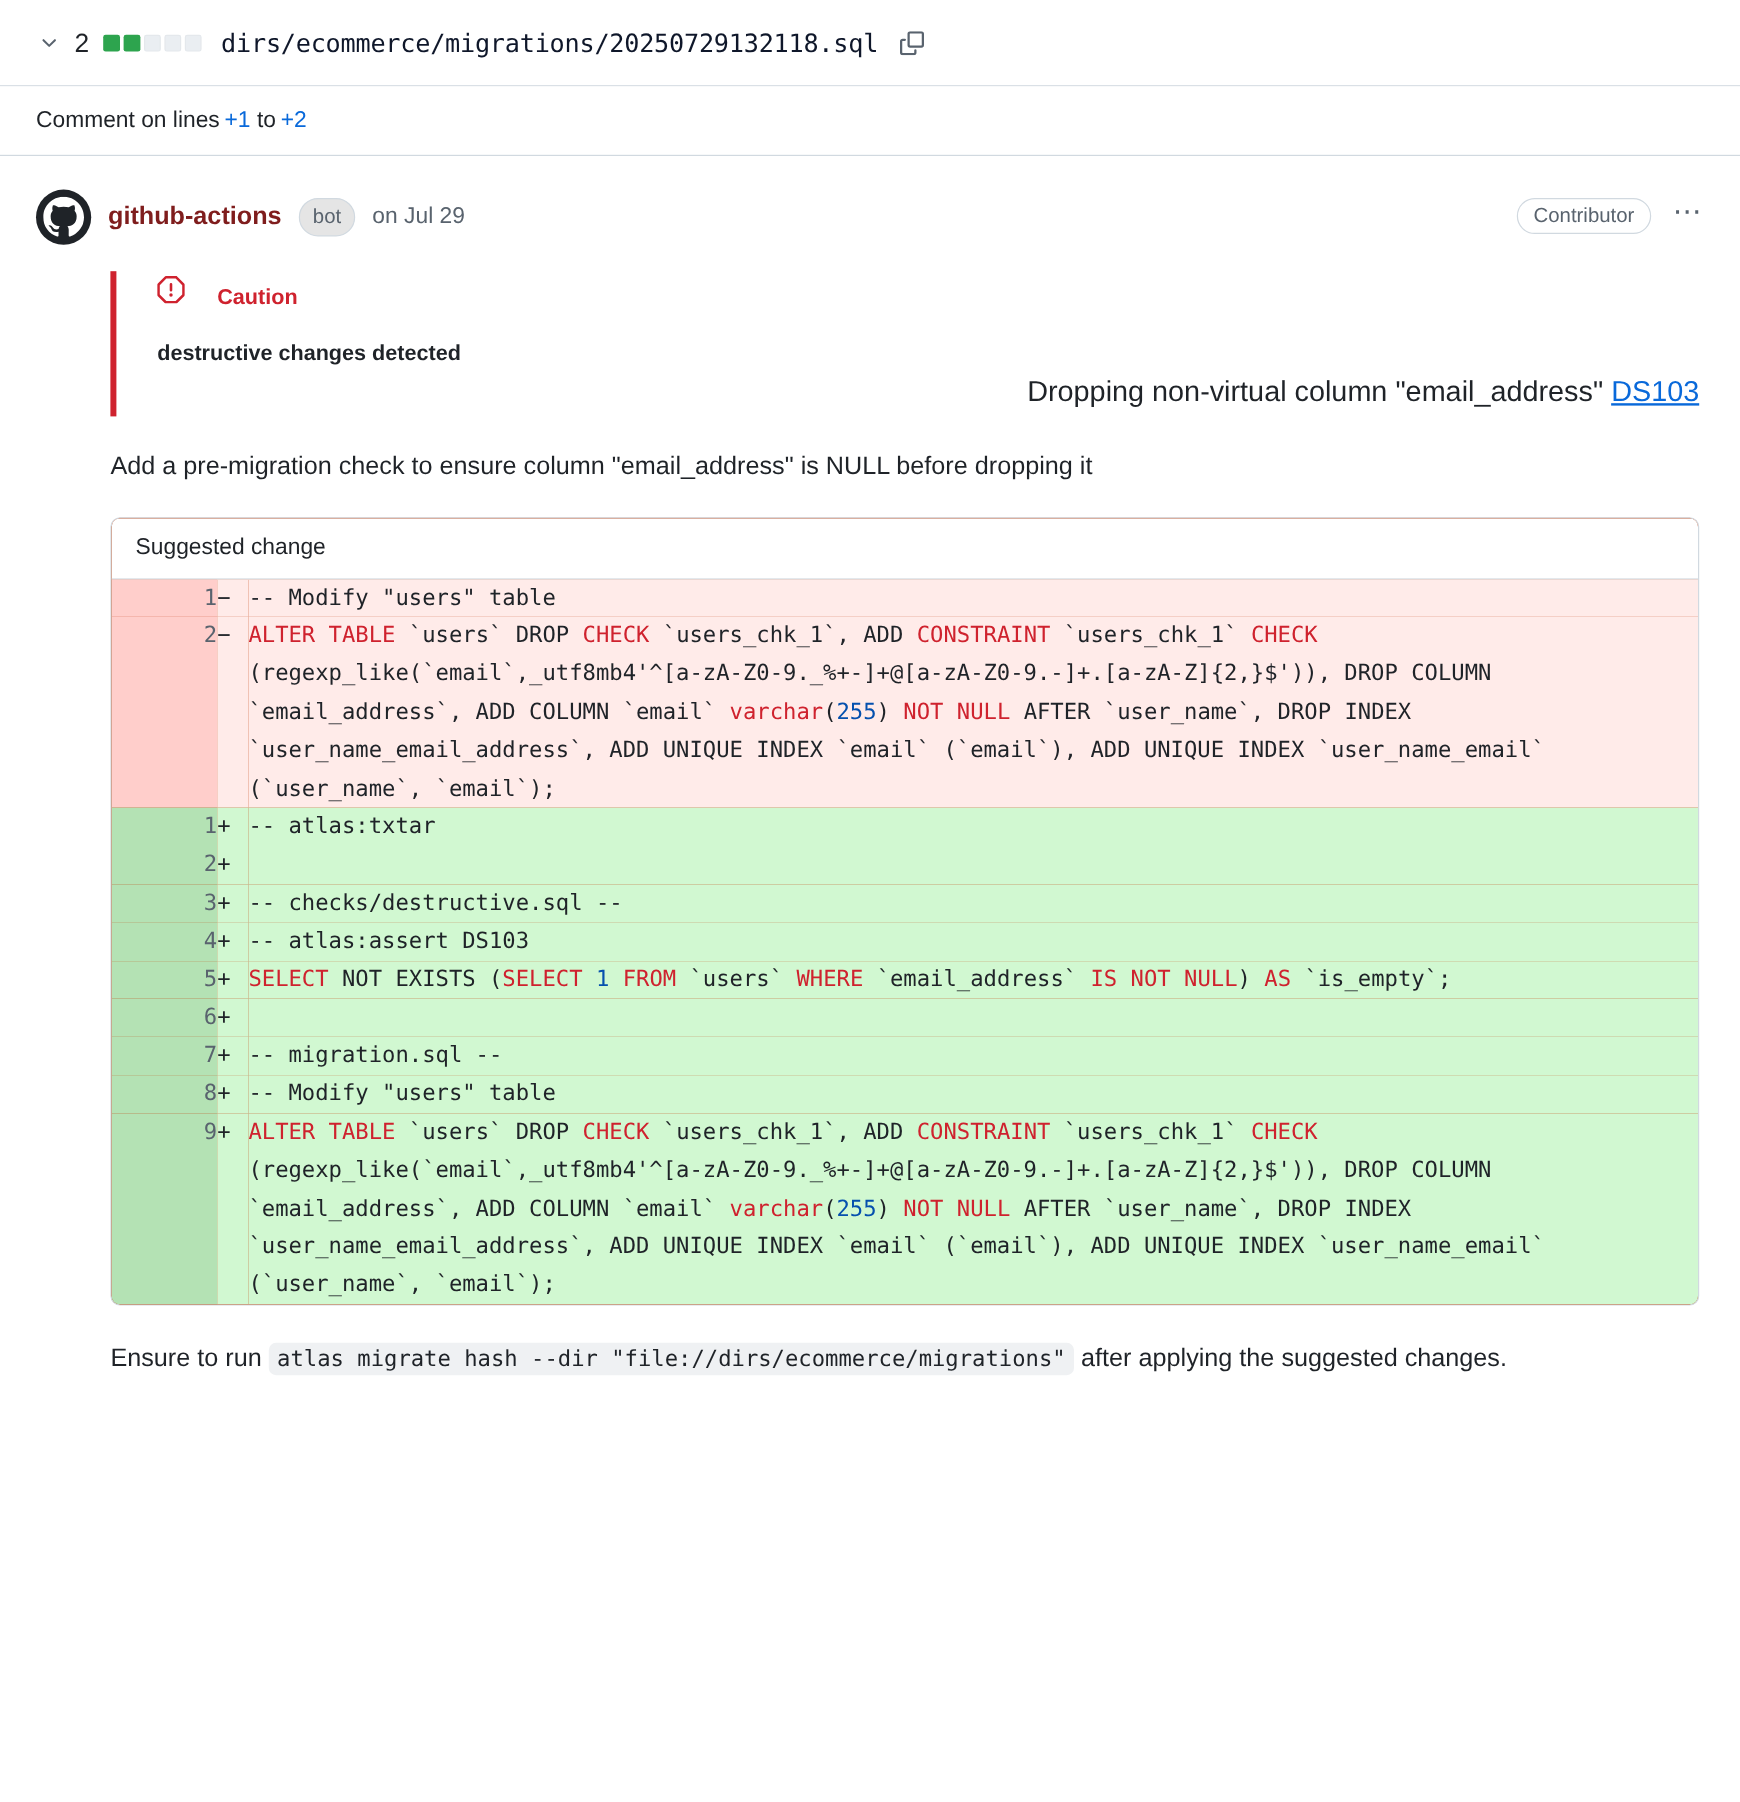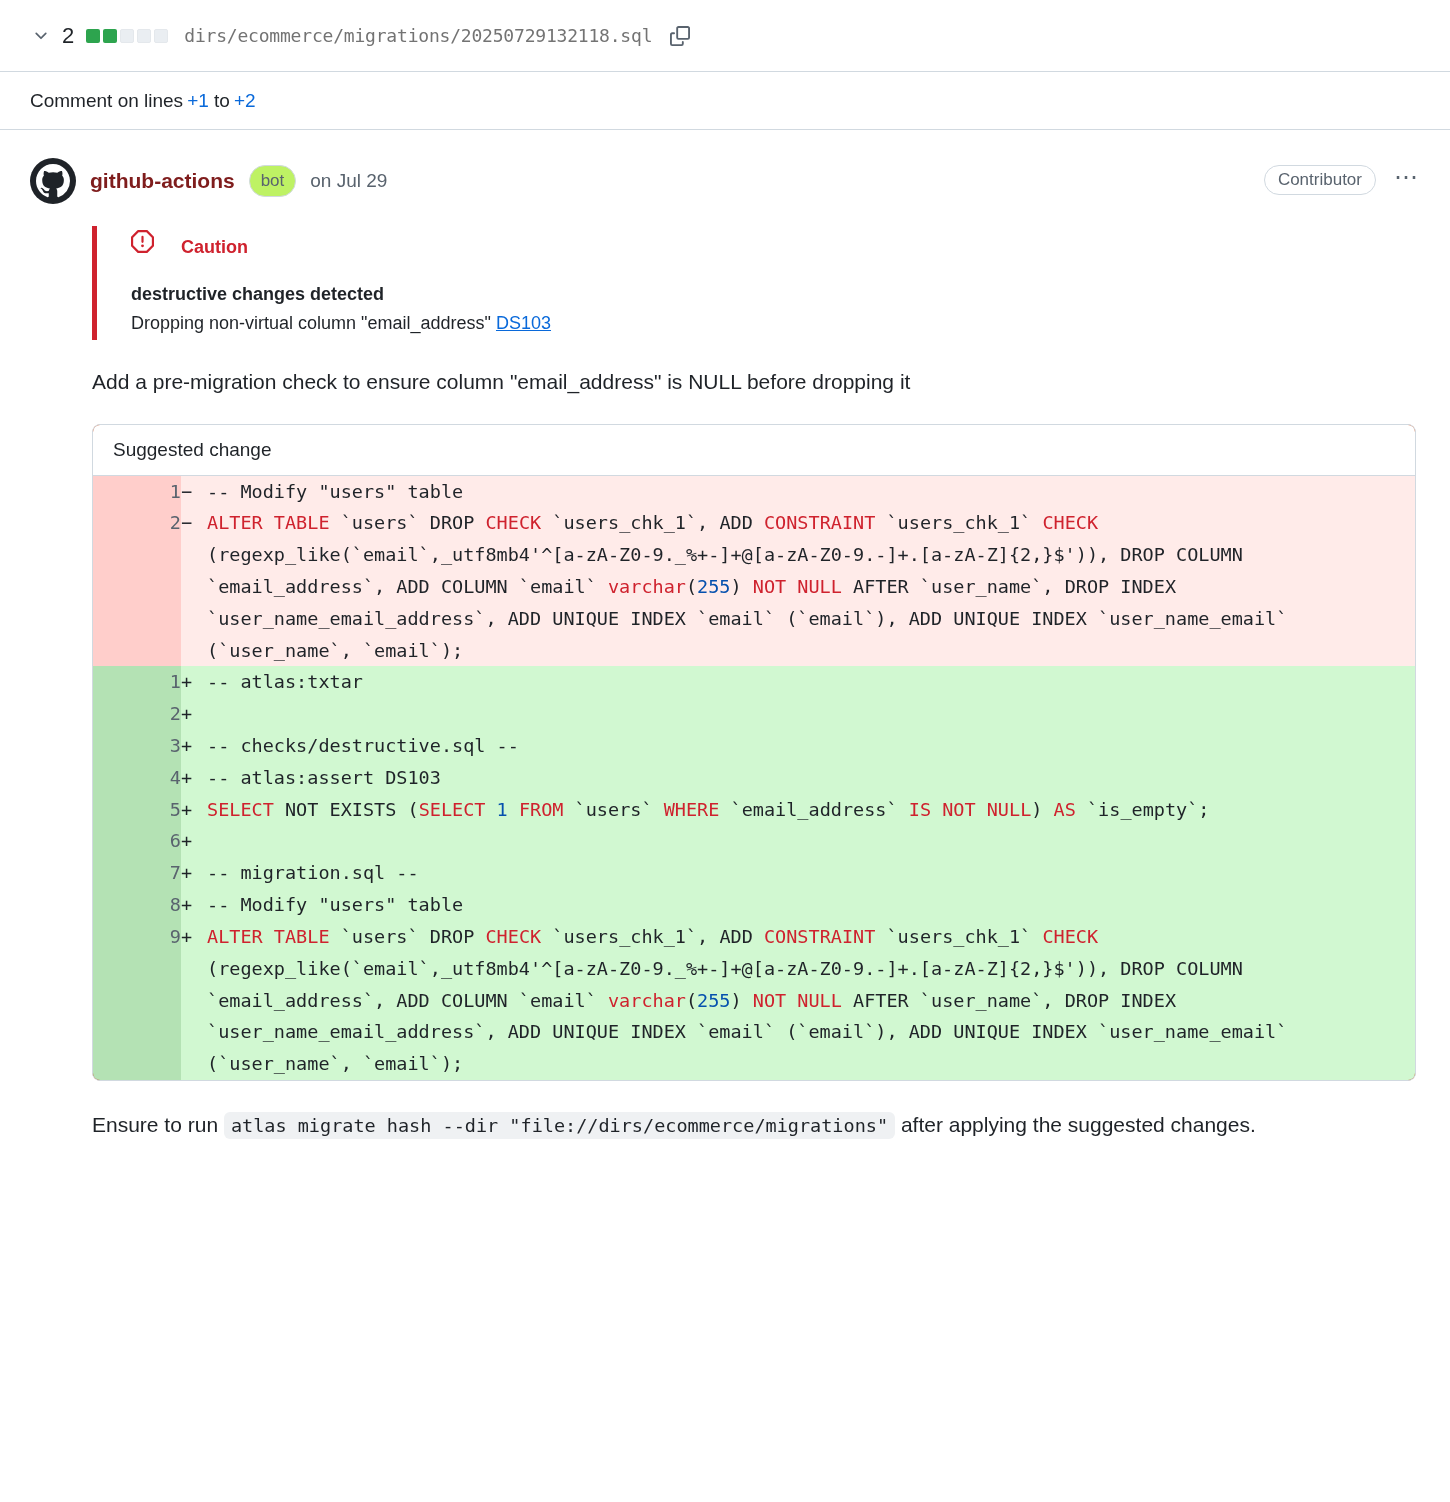--- a/index.html
+++ b/index.html
@@ -53,22 +53,22 @@
   .diffstat span {
     width: 14px;
     height: 14px;
     display: inline-block;
     border-radius: 2px;
   }
   .ds-add { background: #2da44e; }
   .ds-blank { background: #eaeef2; border: 1px solid #e4e8ec; }
   .file-path {
     font-family: "DejaVu Sans Mono", monospace;
-    font-size: 18px;
-    color: #737373;
+    font-size: 21px;
+    color: #0f172a;
     letter-spacing: -0.2px;
   }
   .copy-icon {
     margin-left: 8px;
     color: #59636e;
     display: inline-flex;
     align-items: center;
     cursor: pointer;
   }
 
@@ -113,21 +113,21 @@
     font-size: 21px;
     font-weight: bold;
     color: #7f1d1d;
   }
   .badge-bot {
     border: 1px solid #d1d9e0;
     border-radius: 999px;
     padding: 2px 11px;
     font-size: 17px;
     color: #59636e;
-    background: #bef264;
+    background: #e5e5e5;
     line-height: 1.5;
   }
   .timestamp {
     font-size: 19px;
     color: #59636e;
   }
   .head-right {
     margin-left: auto;
     display: flex;
     align-items: flex-start;
@@ -170,22 +170,23 @@
     font-weight: bold;
     margin-bottom: 26px;
   }
   .alert-strong {
     font-size: 18px;
     font-weight: bold;
     color: #1f2328;
     margin-bottom: 8px;
   }
   .alert-text {
-    font-size: 18px;
-    color: #1f2328;
+    font-size: 24px;
+    color: #1f2328;
+    text-align: right;
   }
   .alert-text a {
     color: #0969da;
     text-decoration: underline;
   }
 
   .para {
     font-size: 21px;
     color: #1f2328;
     line-height: 1.5;

